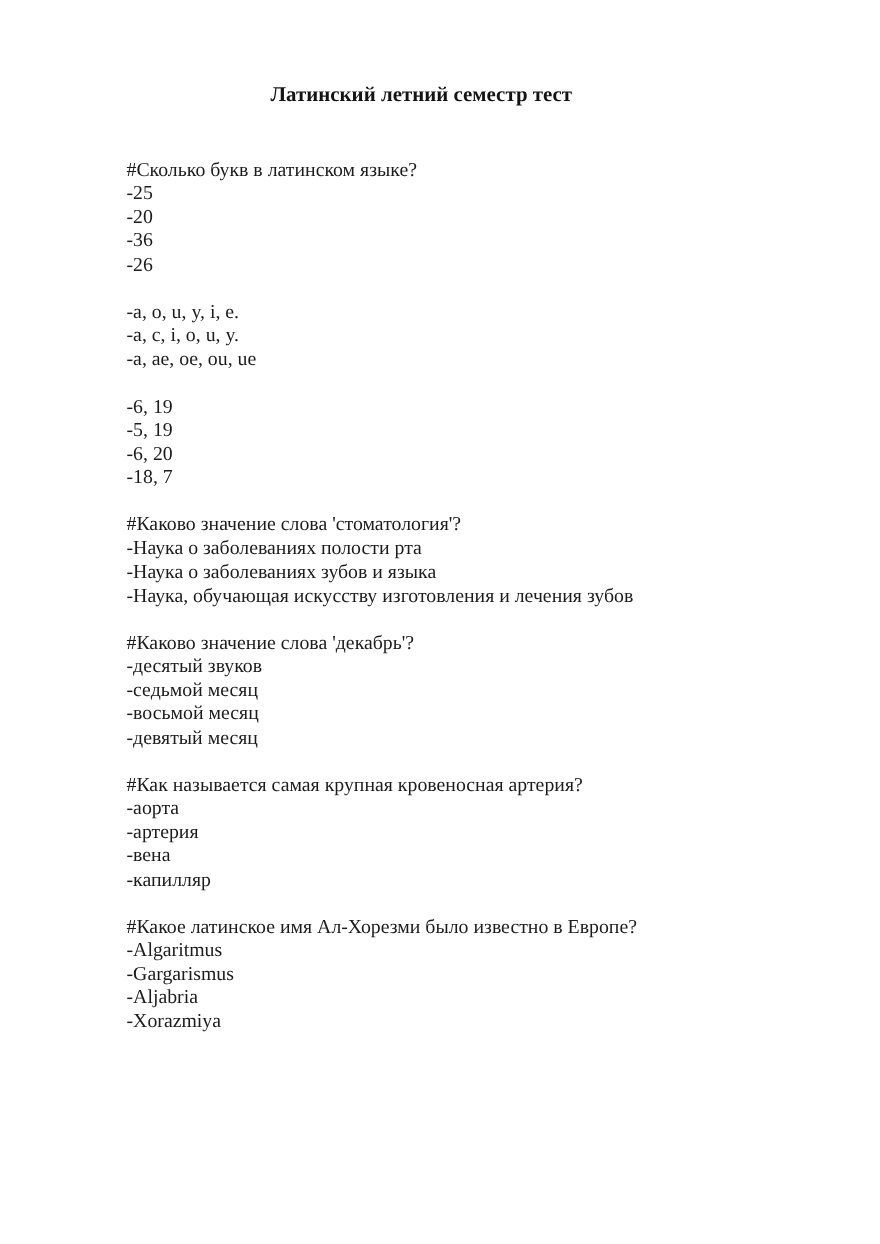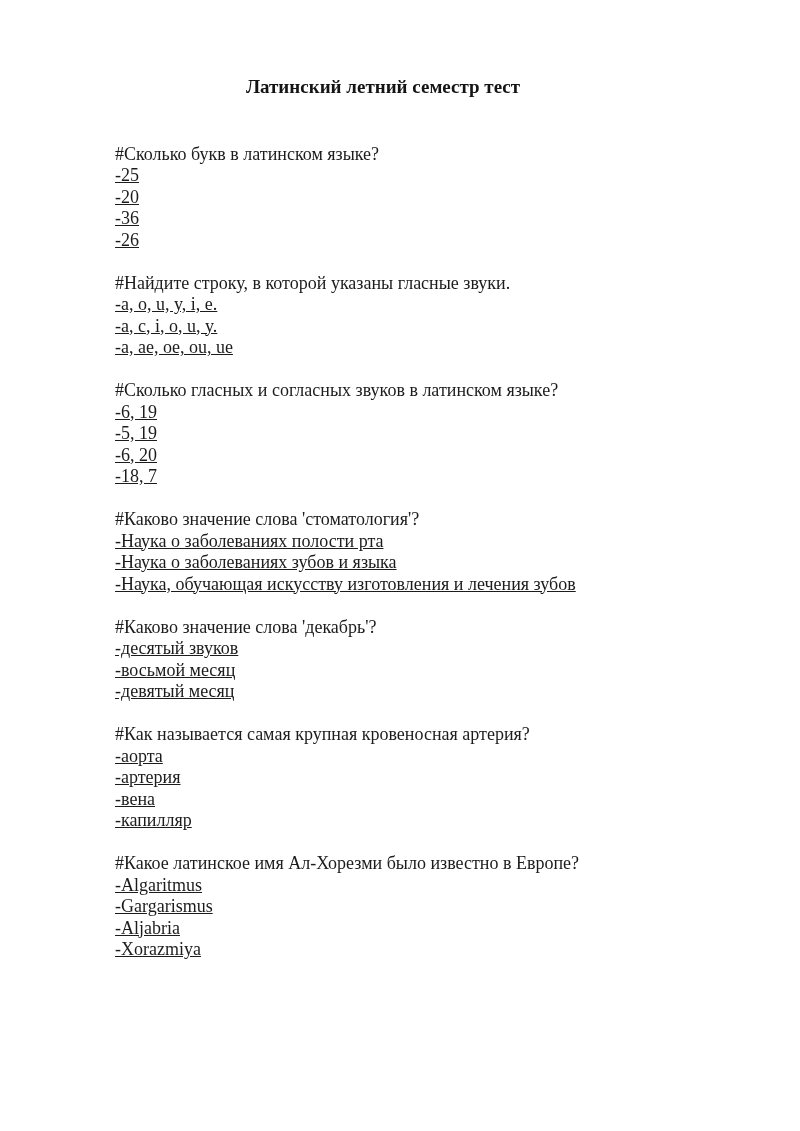--- a/index.html
+++ b/index.html
@@ -34,58 +34,56 @@
     color: #141414;
   }
   .question-block {
     margin: 0 0 21.5px 0;
   }
   .question-text {
     white-space: pre;
   }
   .answer-option {
     white-space: pre;
-    text-decoration: underline;
   }
 </style>
 </head>
 <body>
 
 <div class="page">
   <h1 class="doc-title">Латинский летний семестр тест</h1>
   <div id="questions">
       <div class="question-block">
         <div class="question-text">#Сколько букв в латинском языке?</div>
         <div class="answer-option">-25</div>
         <div class="answer-option">-20</div>
         <div class="answer-option">-36</div>
         <div class="answer-option">-26</div>
       </div>
       <div class="question-block">
-        <div class="question-text">#Найдите строку, в которой указаны гласные звуки.</div>
         <div class="answer-option">-a, o, u, y, i, e.</div>
         <div class="answer-option">-a, c, i, o, u, y.</div>
         <div class="answer-option">-a, ae, oe, ou, ue</div>
       </div>
       <div class="question-block">
-        <div class="question-text">#Сколько гласных и согласных звуков в латинском языке?</div>
         <div class="answer-option">-6, 19</div>
         <div class="answer-option">-5, 19</div>
         <div class="answer-option">-6, 20</div>
         <div class="answer-option">-18, 7</div>
       </div>
       <div class="question-block">
         <div class="question-text">#Каково значение слова 'стоматология'?</div>
         <div class="answer-option">-Наука о заболеваниях полости рта</div>
         <div class="answer-option">-Наука о заболеваниях зубов и языка</div>
         <div class="answer-option">-Наука, обучающая искусству изготовления и лечения зубов</div>
       </div>
       <div class="question-block">
         <div class="question-text">#Каково значение слова 'декабрь'?</div>
         <div class="answer-option">-десятый звуков</div>
+        <div class="answer-option">-седьмой месяц</div>
         <div class="answer-option">-восьмой месяц</div>
         <div class="answer-option">-девятый месяц</div>
       </div>
       <div class="question-block">
         <div class="question-text">#Как называется самая крупная кровеносная артерия?</div>
         <div class="answer-option">-аорта</div>
         <div class="answer-option">-артерия</div>
         <div class="answer-option">-вена</div>
         <div class="answer-option">-капилляр</div>
       </div>

